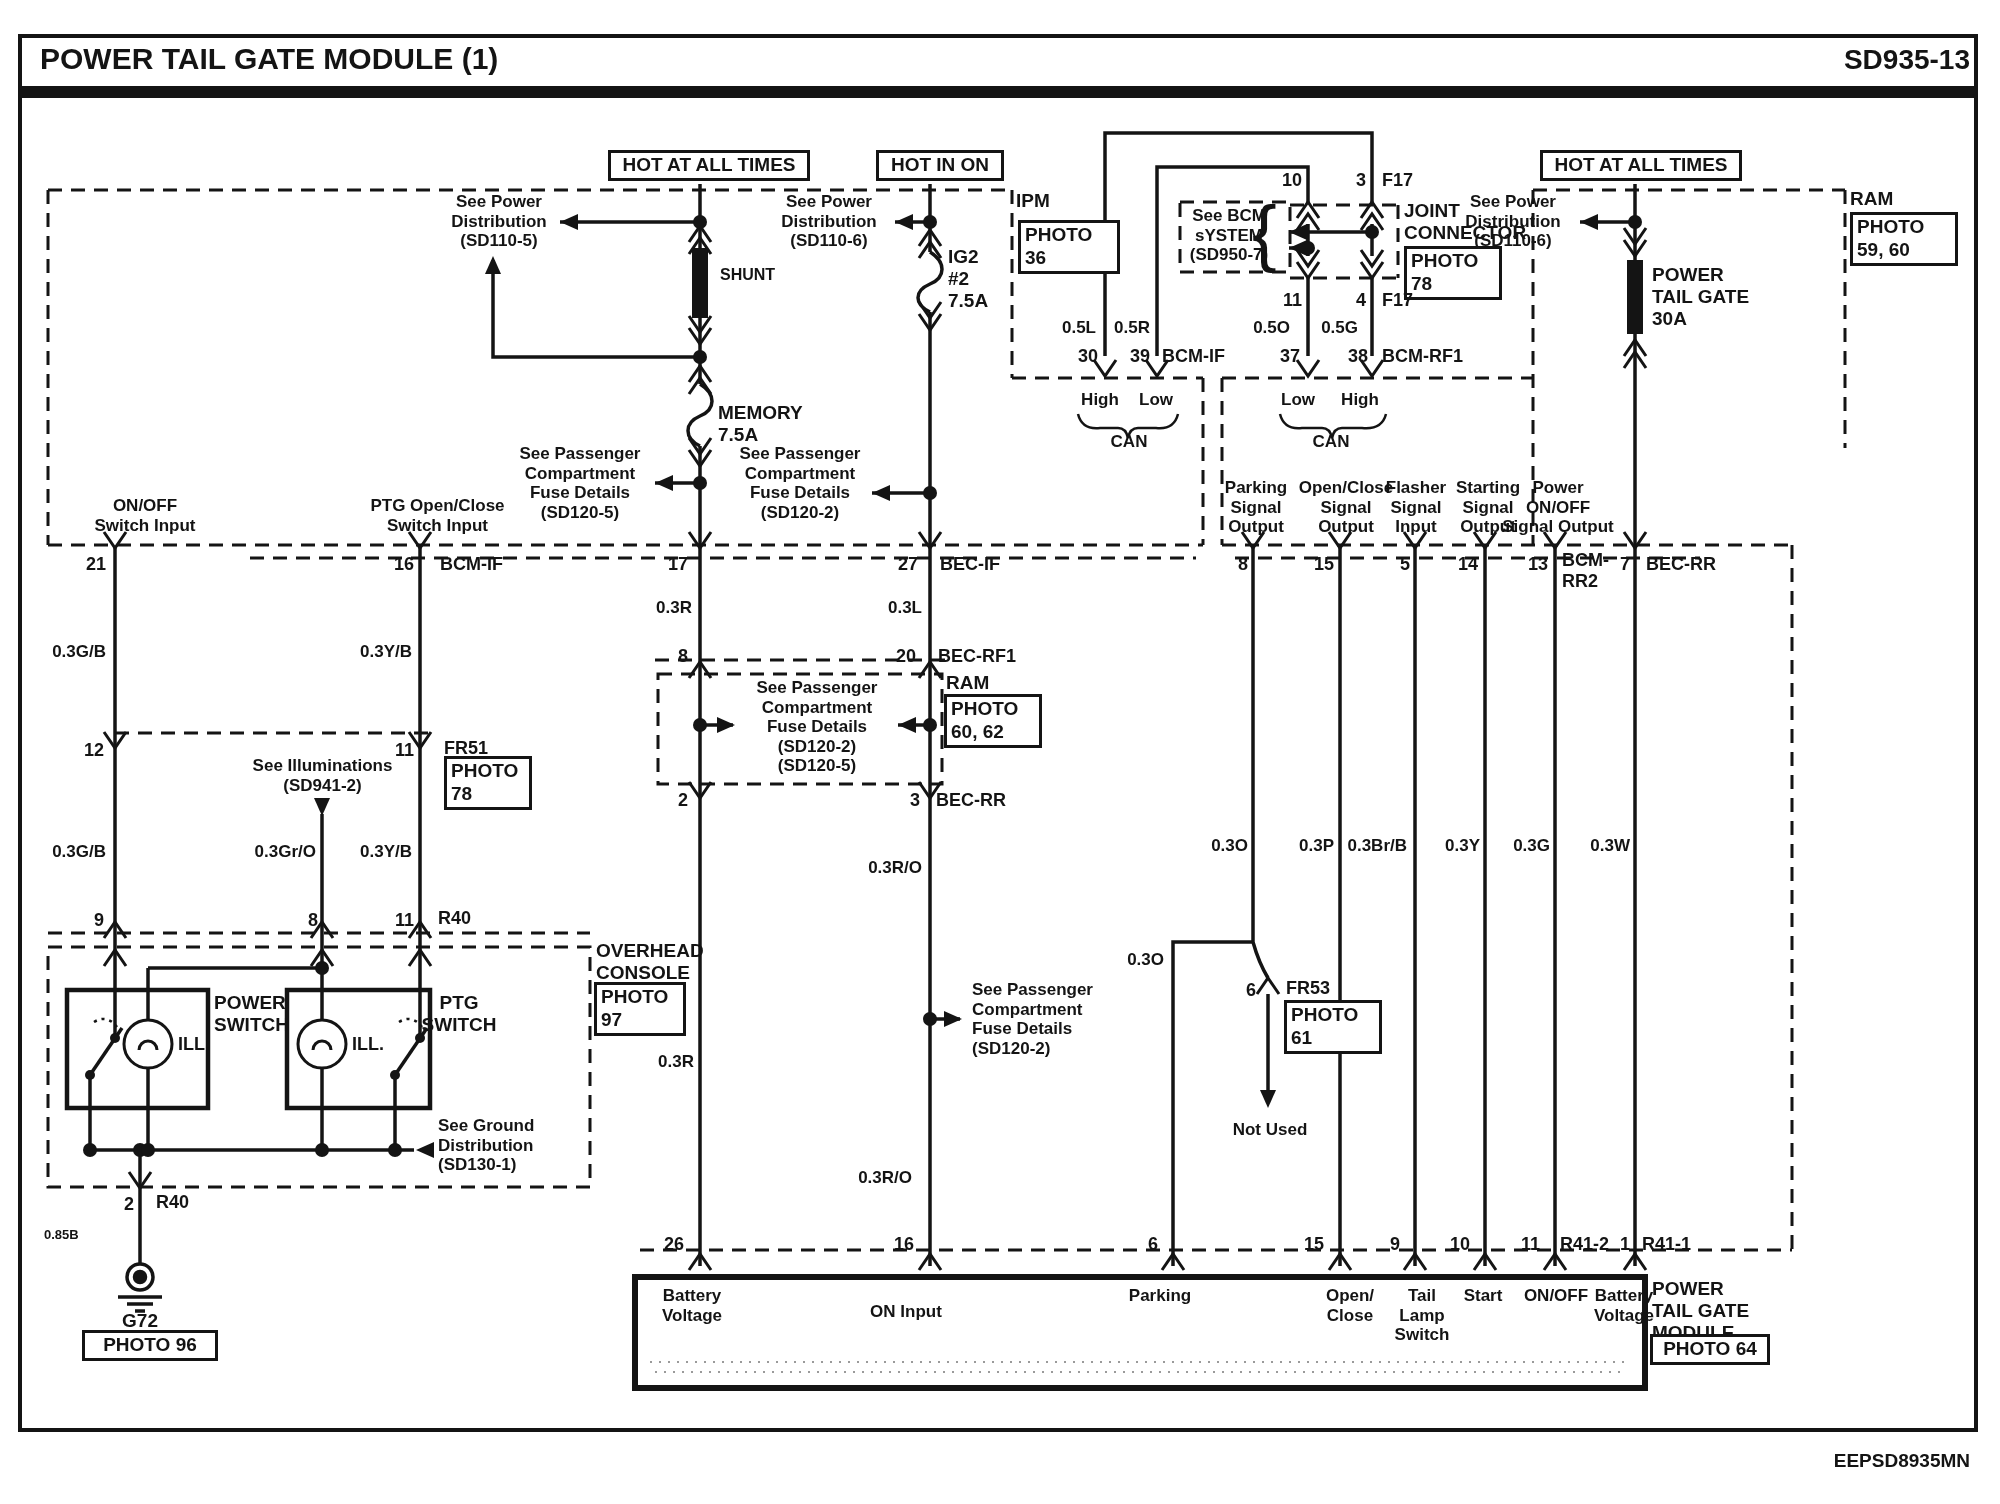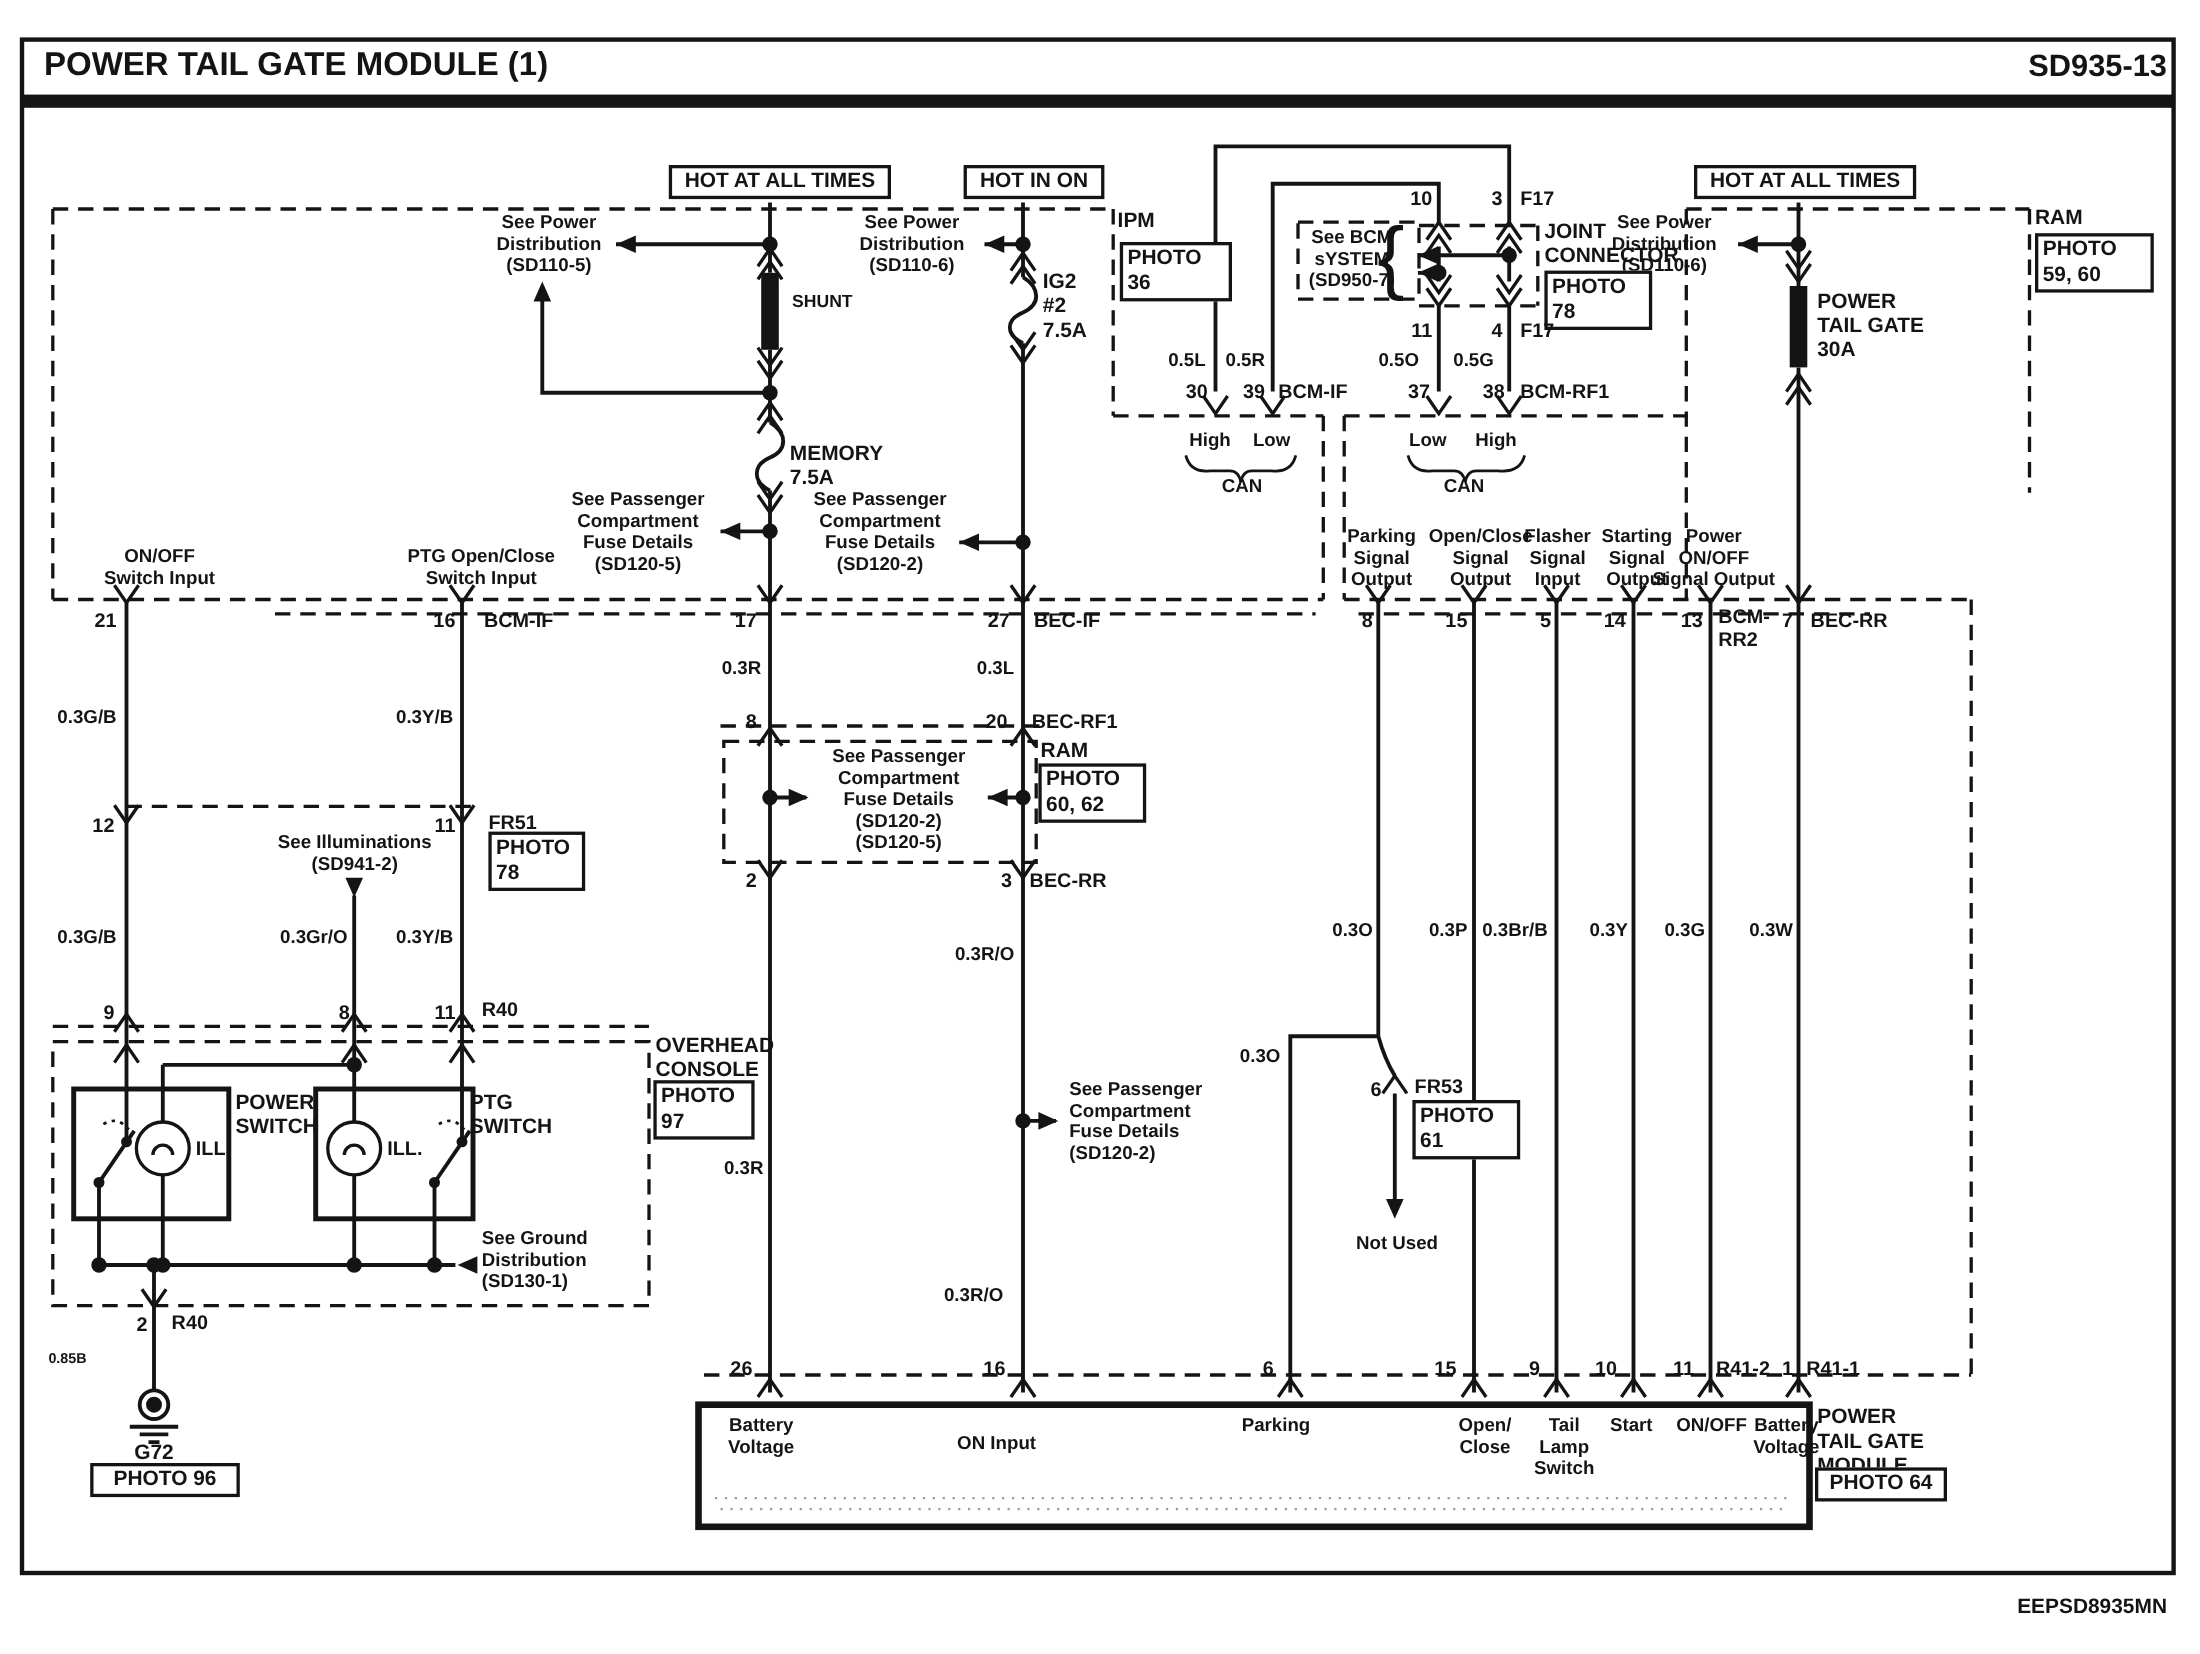--- a/index.html
+++ b/index.html
@@ -323,21 +323,21 @@
       <div class="lbl" style="left: 76px; top: 910px; width: 28px; text-align: right; font-size: 18px; font-weight: 600;">9</div>
       <div class="lbl" style="left: 290px; top: 910px; width: 28px; text-align: right; font-size: 18px; font-weight: 600;">8</div>
       <div class="lbl" style="left: 384px; top: 910px; width: 30px; text-align: right; font-size: 18px; font-weight: 600;">11</div>
       <div class="lbl" style="left: 438px; top: 908px; width: 56px; text-align: left; font-size: 18px; font-weight: 700;">R40</div>
       <div class="lbl" style="left: 596px; top: 940px; width: 130px; text-align: left; font-size: 19px; font-weight: 700;">OVERHEAD
 CONSOLE</div>
       <div class="lbl box" style="left: 594px; top: 982px; width: 78px; text-align: left; font-size: 19px; font-weight: 700;">PHOTO
 97</div>
       <div class="lbl" style="left: 214px; top: 992px; width: 90px; text-align: left; font-size: 19px; font-weight: 700;">POWER
 SWITCH</div>
-      <div class="lbl" style="left: 427px; top: 992px; width: 90px; text-align: left; font-size: 19px; font-weight: 700;">PTG
+      <div class="lbl" style="left: 414px; top: 992px; width: 90px; text-align: center; font-size: 19px; font-weight: 700;">PTG
 SWITCH</div>
       <div class="lbl" style="left: 178px; top: 1034px; width: 46px; text-align: left; font-size: 18px; font-weight: 700;">ILL.</div>
       <div class="lbl" style="left: 352px; top: 1034px; width: 46px; text-align: left; font-size: 18px; font-weight: 700;">ILL.</div>
       <div class="lbl" style="left: 438px; top: 1116px; width: 130px; text-align: left; font-size: 17px; font-weight: 600;">See Ground
 Distribution
 (SD130-1)</div>
       <div class="lbl" style="left: 112px; top: 1194px; width: 22px; text-align: right; font-size: 18px; font-weight: 600;">2</div>
       <div class="lbl" style="left: 156px; top: 1192px; width: 52px; text-align: left; font-size: 18px; font-weight: 700;">R40</div>
       <div class="lbl" style="left: 44px; top: 1228px; width: 62px; text-align: left; font-size: 13px; font-weight: 600;">0.85B</div>
       <div class="lbl" style="left: 116px; top: 1310px; width: 48px; text-align: center; font-size: 19px; font-weight: 700;">G72</div>

